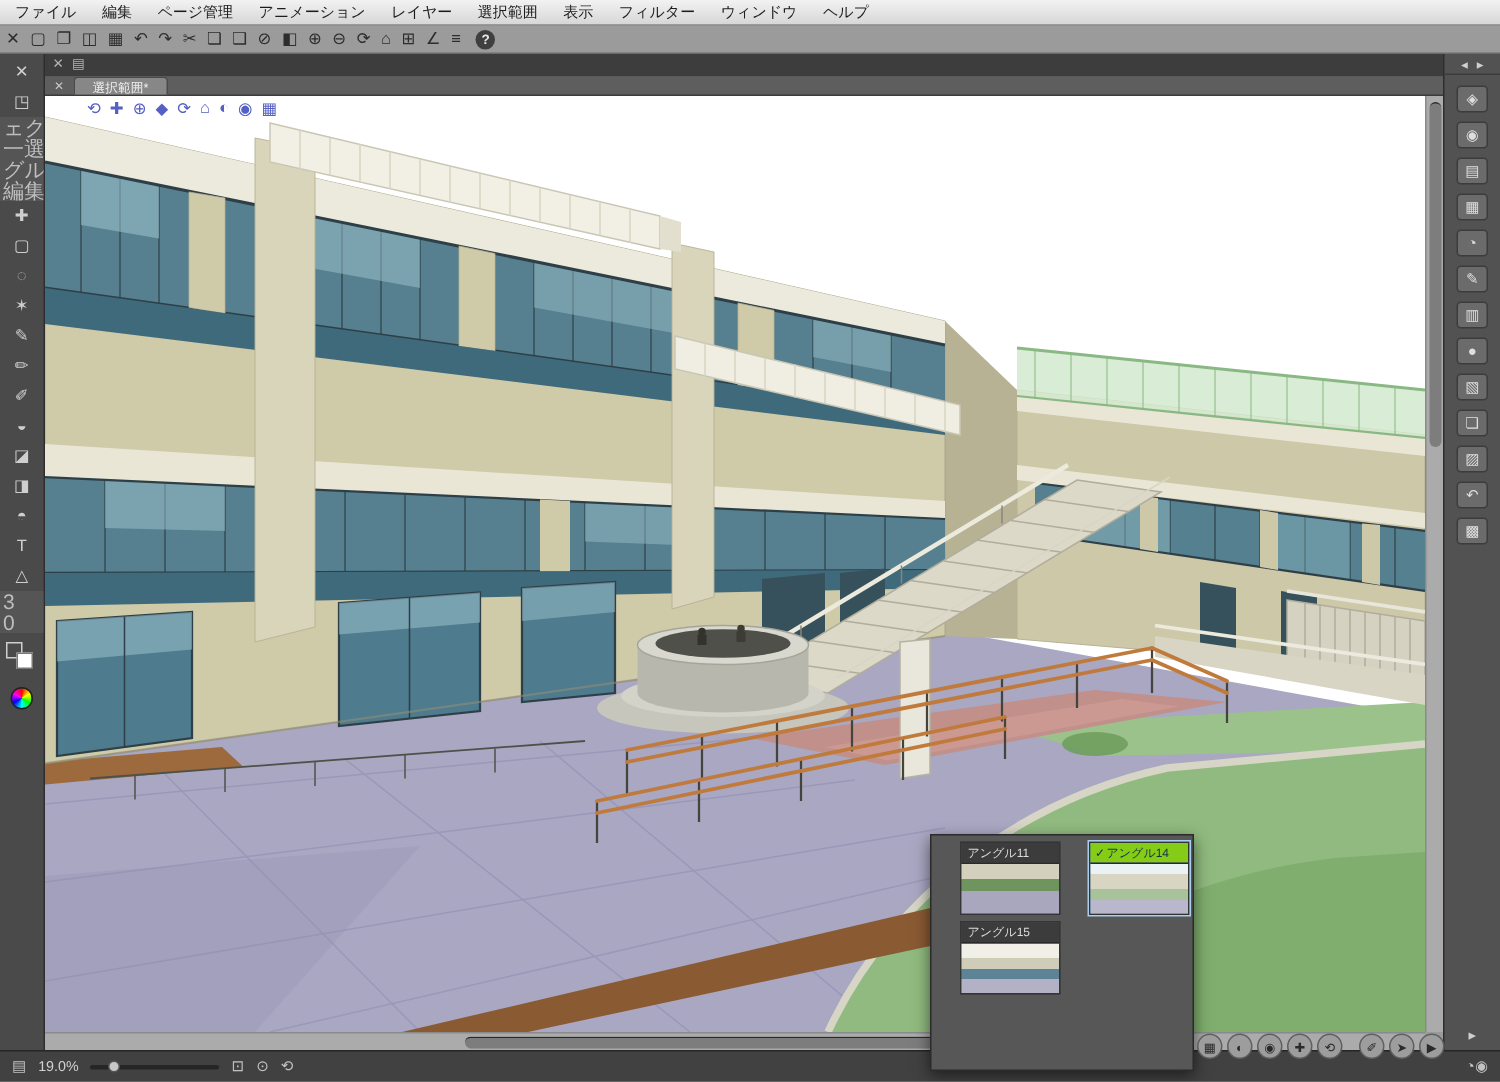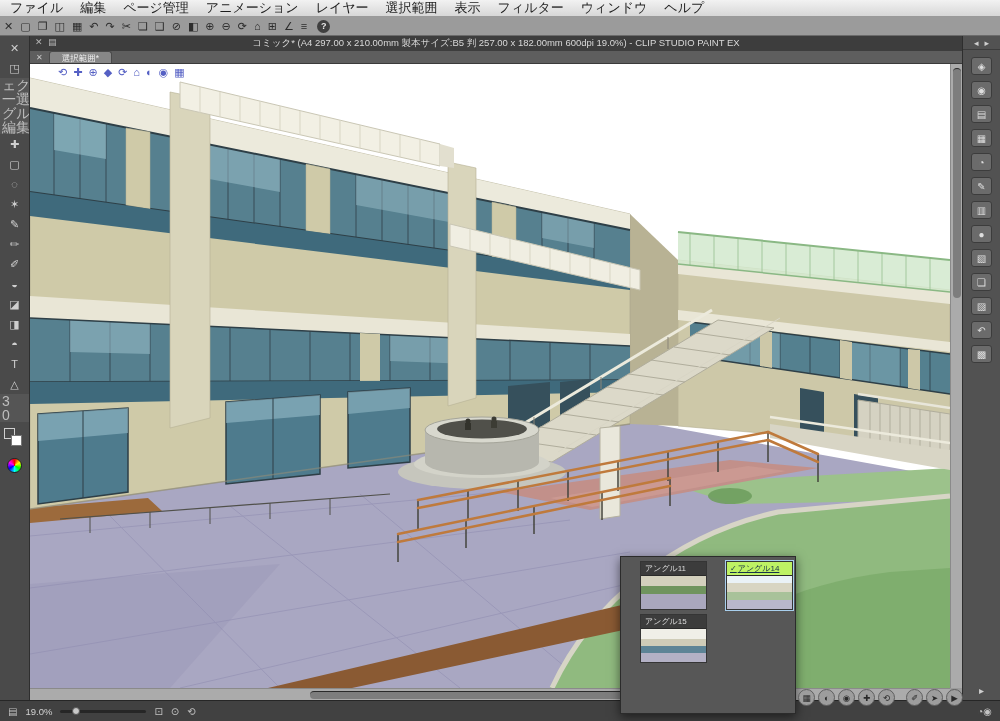--- a/index.html
+++ b/index.html
@@ -3,21 +3,21 @@
 <meta charset="utf-8">
 <style>
   html,body{margin:0;padding:0;background:#3a3a3a;}
   *{box-sizing:border-box;}
   .app{position:relative;width:1000px;height:721px;overflow:hidden;background:#6f6f6f;
        font-family:"Liberation Sans","DejaVu Sans",sans-serif;user-select:none;}
 
   
   .menubar{position:absolute;left:0;top:0;width:1000px;height:17px;
     background:linear-gradient(#f2f2f2,#d7d7d7);border-bottom:1px solid #9a9a9a;
-    display:flex;align-items:center;gap:17px;padding-left:10px;font-size:13px;color:#1c1c1c;}
+    display:flex;align-items:center;gap:17px;padding-left:10px;font-size:10px;color:#1c1c1c;}
   .menu-item{white-space:nowrap;cursor:default;}
 
   
   .toolbar{position:absolute;left:0;top:17px;width:1000px;height:19px;background:#9b9b9b;
     border-bottom:1px solid #6b6b6b;display:flex;align-items:center;padding-left:4px;}
   .tb-icons{display:flex;align-items:center;gap:7px;}
   .tb-icon{font-size:11px;color:#2d2d2d;line-height:17px;cursor:default;}
   .help-badge{margin-left:10px;width:13px;height:13px;border-radius:50%;background:#3f3f3f;
     color:#e8e8e8;font-size:9px;font-weight:bold;text-align:center;line-height:13px;}
 
@@ -72,21 +72,21 @@
   .angle-panel{position:absolute;left:620px;top:556px;width:176px;height:158px;background:#575757;
     border:1px solid #2b2b2b;box-shadow:0 3px 10px rgba(0,0,0,.55);z-index:30;overflow:hidden;
     padding:4px;}
   .angle-grid{display:grid;grid-template-columns:82px 82px;gap:4px;}
   .cell{background:#4c4c4c;border:1px solid #353535;margin-left:15px;}
   .cell-header{height:13px;line-height:13px;background:#3c3c3c;color:#dcdcdc;font-size:8px;
     padding-left:3px;white-space:nowrap;overflow:hidden;}
   .cell .check{margin-right:1px;}
   .thumb{height:34px;border-top:1px solid #2a2a2a;}
   .cell.selected{outline:1px solid #a8cfed;background:#7d97ab;}
-  .cell.selected .cell-header{background:#bef264;color:#16324a;text-decoration:underline;}
+  .cell.selected .cell-header{background:#84cc16;color:#16324a;}
   .t11{background:linear-gradient(180deg,#d3d0bd 0 30%,#6f945e 30% 55%,#a9a7bd 55% 100%);}
   .t12{background:linear-gradient(180deg,#d6d3c0 0 38%,#9db7a0 38% 62%,#b0aec4 62% 100%);}
   .t13{background:linear-gradient(180deg,#c9c6b2 0 28%,#5d8496 28% 46%,#cfccb8 46% 68%,#9a98b0 68% 100%);}
   .t14{background:linear-gradient(180deg,#eaf2f6 0 20%,#d8d5c2 20% 50%,#a8c29a 50% 72%,#b9b7cb 72% 100%);}
   .t15{background:linear-gradient(180deg,#f0efe8 0 30%,#cfccb8 30% 52%,#5d8496 52% 72%,#b3b1c5 72% 100%);}
   .t16{background:linear-gradient(180deg,#e5e3d8 0 22%,#c9c6b2 22% 58%,#6d94a6 58% 78%,#a9a7bd 78% 100%);}
 
   
   .nav-bar{position:absolute;left:798px;top:689px;display:flex;align-items:center;gap:3px;z-index:31;}
   .nav-group{display:flex;gap:3px;margin-right:8px;}
@@ -144,21 +144,20 @@
         <span class="tb-icon">⊞</span>
         <span class="tb-icon">∠</span>
         <span class="tb-icon">≡</span>
       </div>
     <span class="help-badge">?</span>
   </div>
 
   <div class="titlebar">
     <span class="tbx x1">✕</span>
     <span class="tbx x2">▤</span>
-    <span class="title-text">コミック* (A4 297.00 x 210.00mm 製本サイズ:B5 判 257.00 x 182.00mm 600dpi 19.0%)  - CLIP STUDIO PAINT EX</span>
   </div>
 
   <div class="tabbar">
     <span class="tab-close">✕</span>
     <span class="tab">選択範囲*</span>
   </div>
 
   <div class="left-strip">
     <div>
 

